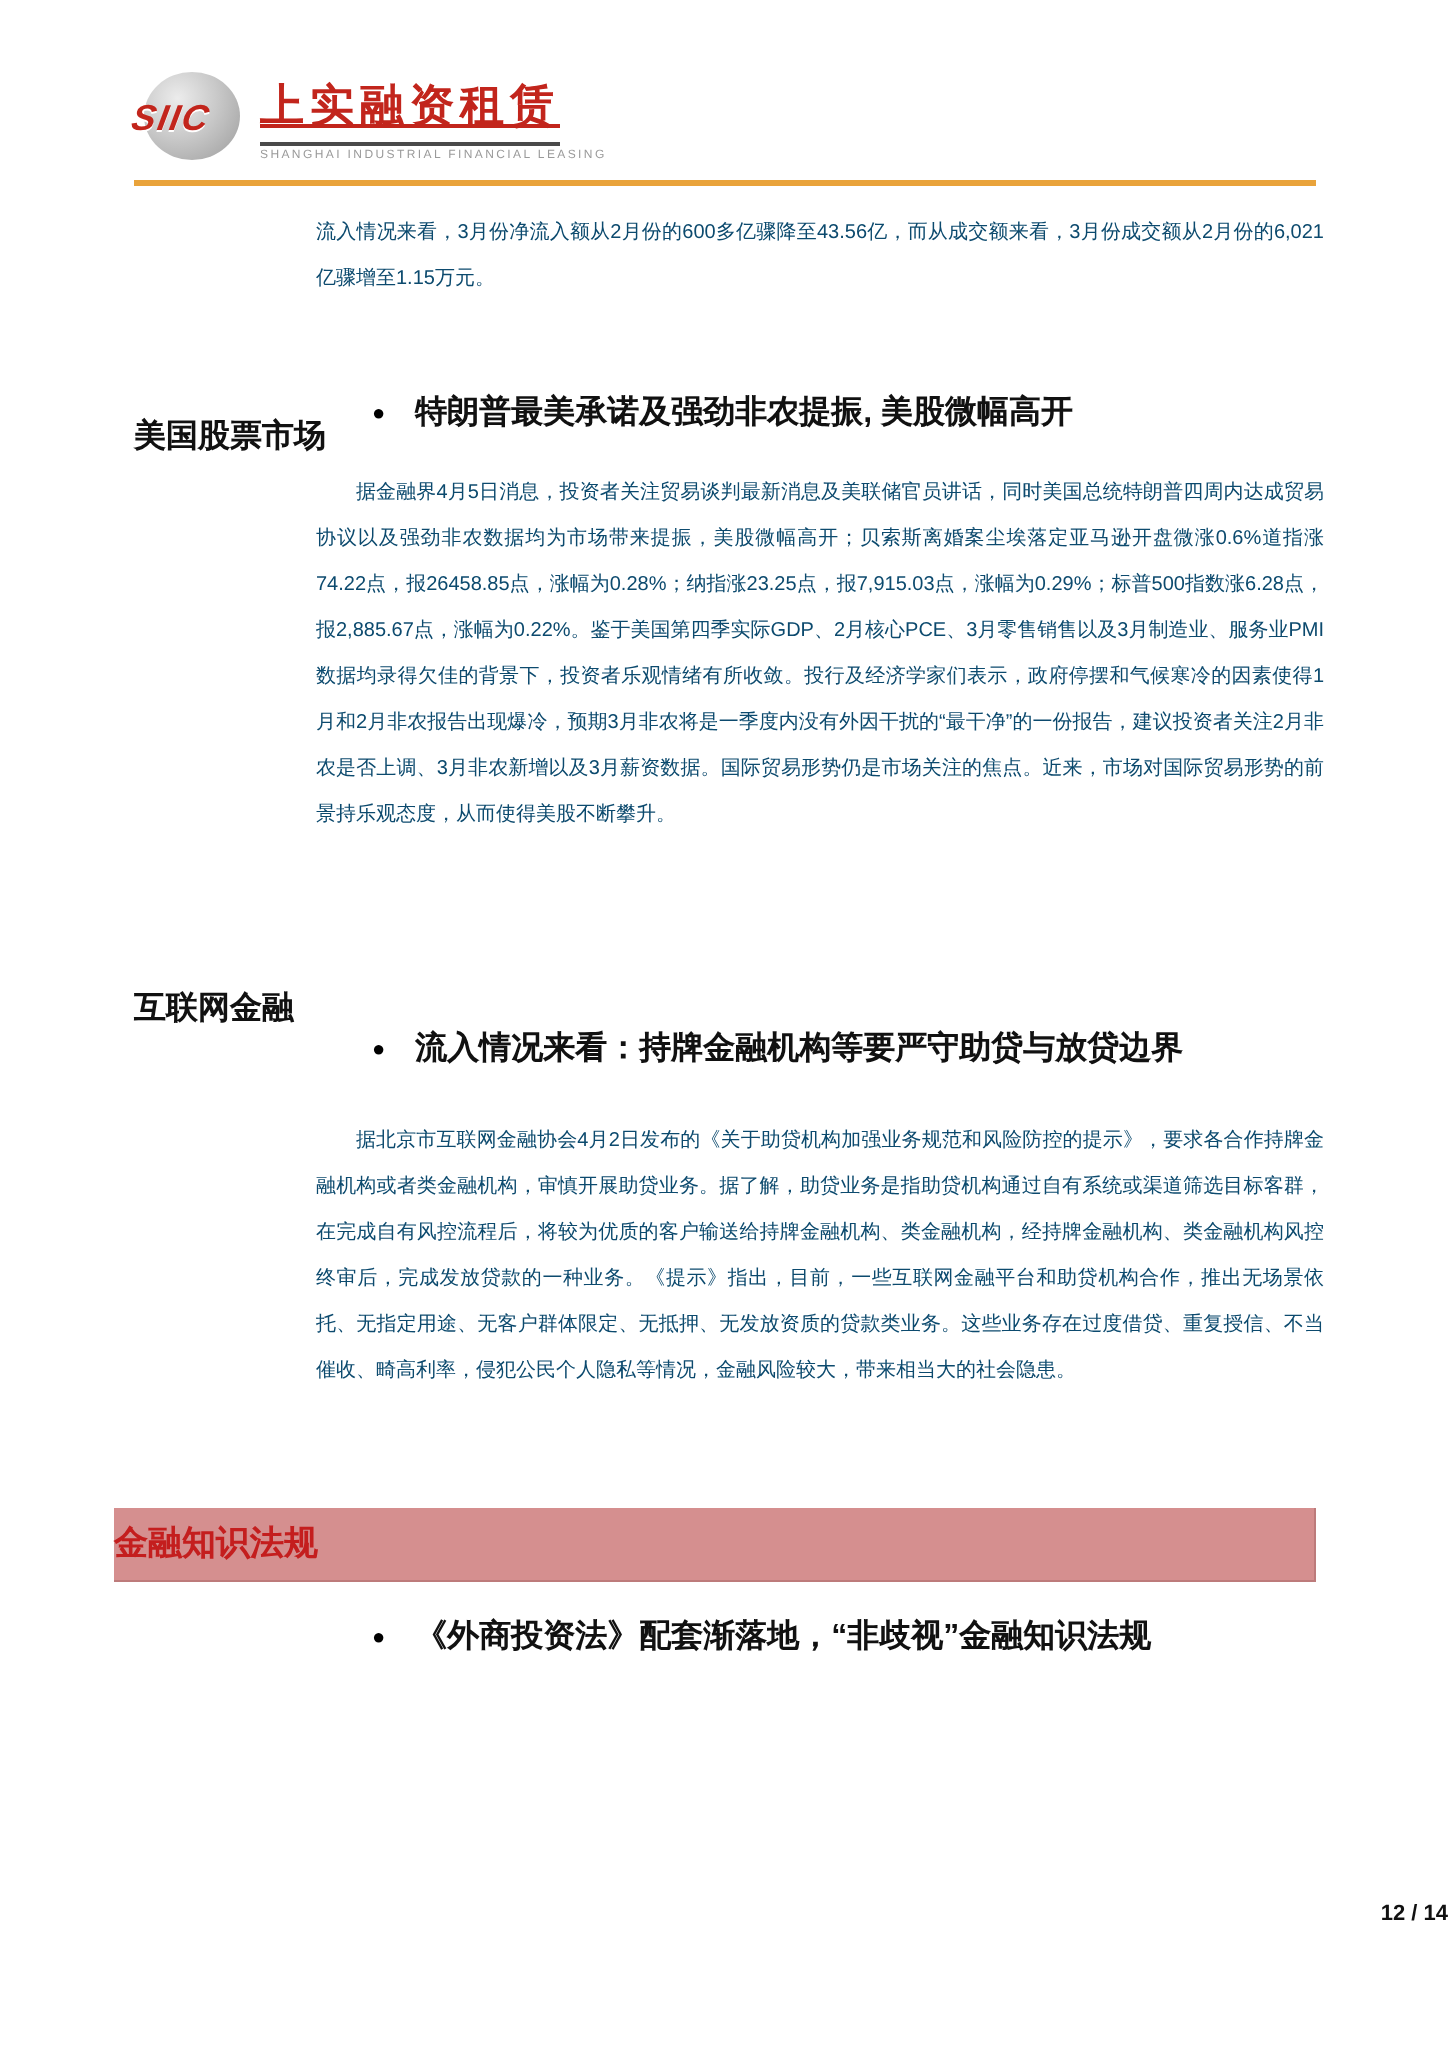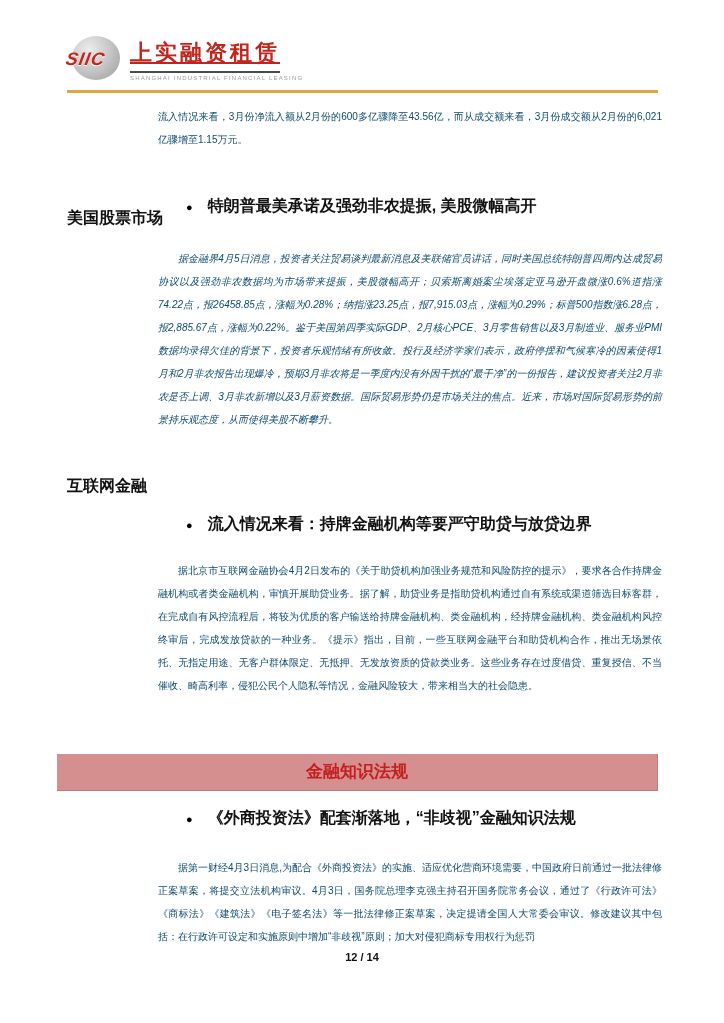--- a/index.html
+++ b/index.html
@@ -28,41 +28,41 @@
   .header-rule{position:absolute;top:90px;left:67px;width:591px;height:3px;background:#E9A33B;}
   
   .body-text{
     position:absolute;left:158px;width:504px;font-size:10px;line-height:23px;
     text-align:justify;color:#0c4a6e;
   }
   .indent{text-indent:2em;}
   .intro{top:95px;}
   .sec-title{position:absolute;left:67px;font-size:16px;font-weight:bold;color:#111;}
   .sec1-title{top:160px;margin-top:48px;}
-  .sec2-title{top:476px;font-family:Liberation Mono, monospace;}
+  .sec2-title{top:494px;font-family:Liberation Mono, monospace;}
   .headline{
     position:absolute;left:186px;font-size:16px;font-weight:bold;color:#111;
     display:flex;align-items:center;white-space:nowrap;
   }
   .headline .bullet{font-size:11px;margin-right:15px;color:#000;}
   .headline1{top:196px;}
   .headline2{top:514px;}
   .headline3{top:808px;}
-  .body1{top:237px;font-style:italic;}
+  .body1{top:225px;}
   .body2{top:549px;}
   .body3{top:846px;}
   
   .banner{
     position:absolute;top:754px;left:57px;width:600px;height:36px;
     background:#D58F8F;border-right:1px solid #bd7b7b;border-bottom:1px solid #bd7b7b;
   }
-  .banner-text{line-height:36px;font-size:17px;font-weight:bold;color:#C41E1E;text-align:center;}
+  .banner-text{line-height:36px;font-size:17px;font-weight:bold;color:#C41E1E;}
   
   .footer{
-    position:absolute;top:951px;left:0;width:100%;text-align:center;
+    position:absolute;top:951px;left:0;width:100%;text-align:right;
     font-size:11px;font-weight:bold;color:#111;
   }
 </style>
 </head>
 <body>
 
 <div class="page">
 
   <div class="logo">
     <div class="globe">
@@ -91,17 +91,16 @@
   </div>
   <p class="body-text indent body2">据北京市互联网金融协会4月2日发布的《关于助贷机构加强业务规范和风险防控的提示》，要求各合作持牌金融机构或者类金融机构，审慎开展助贷业务。据了解，助贷业务是指助贷机构通过自有系统或渠道筛选目标客群，在完成自有风控流程后，将较为优质的客户输送给持牌金融机构、类金融机构，经持牌金融机构、类金融机构风控终审后，完成发放贷款的一种业务。《提示》指出，目前，一些互联网金融平台和助贷机构合作，推出无场景依托、无指定用途、无客户群体限定、无抵押、无发放资质的贷款类业务。这些业务存在过度借贷、重复授信、不当催收、畸高利率，侵犯公民个人隐私等情况，金融风险较大，带来相当大的社会隐患。</p>
 
   <div class="banner">
     <div class="banner-text">金融知识法规</div>
   </div>
   <div class="headline headline3">
     <span class="bullet">●</span>
     <span>《外商投资法》配套渐落地，“非歧视”金融知识法规</span>
   </div>
-  <p class="body-text indent body3">据第一财经4月3日消息,为配合《外商投资法》的实施、适应优化营商环境需要，中国政府日前通过一批法律修正案草案，将提交立法机构审议。4月3日，国务院总理李克强主持召开国务院常务会议，通过了《行政许可法》《商标法》《建筑法》《电子签名法》等一批法律修正案草案，决定提请全国人大常委会审议。修改建议其中包括：在行政许可设定和实施原则中增加“非歧视”原则；加大对侵犯商标专用权行为惩罚</p>
 
   <div class="footer">12 / 14</div>
 
 </div>
 
 </body></html>

